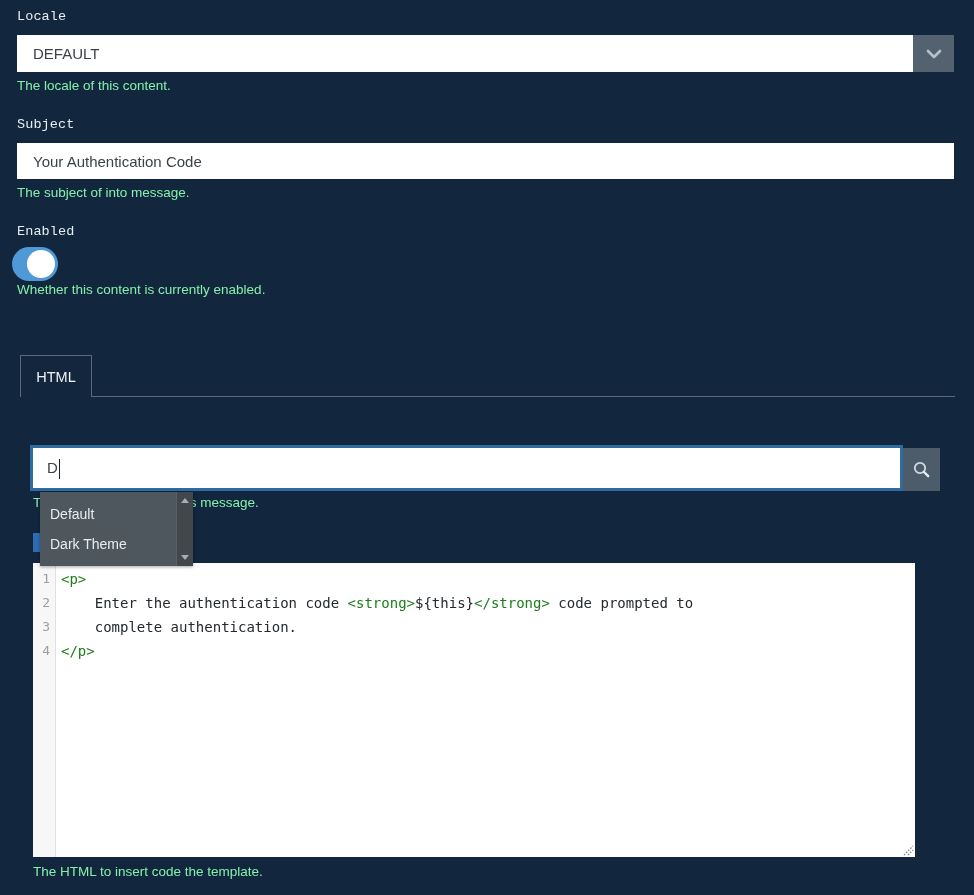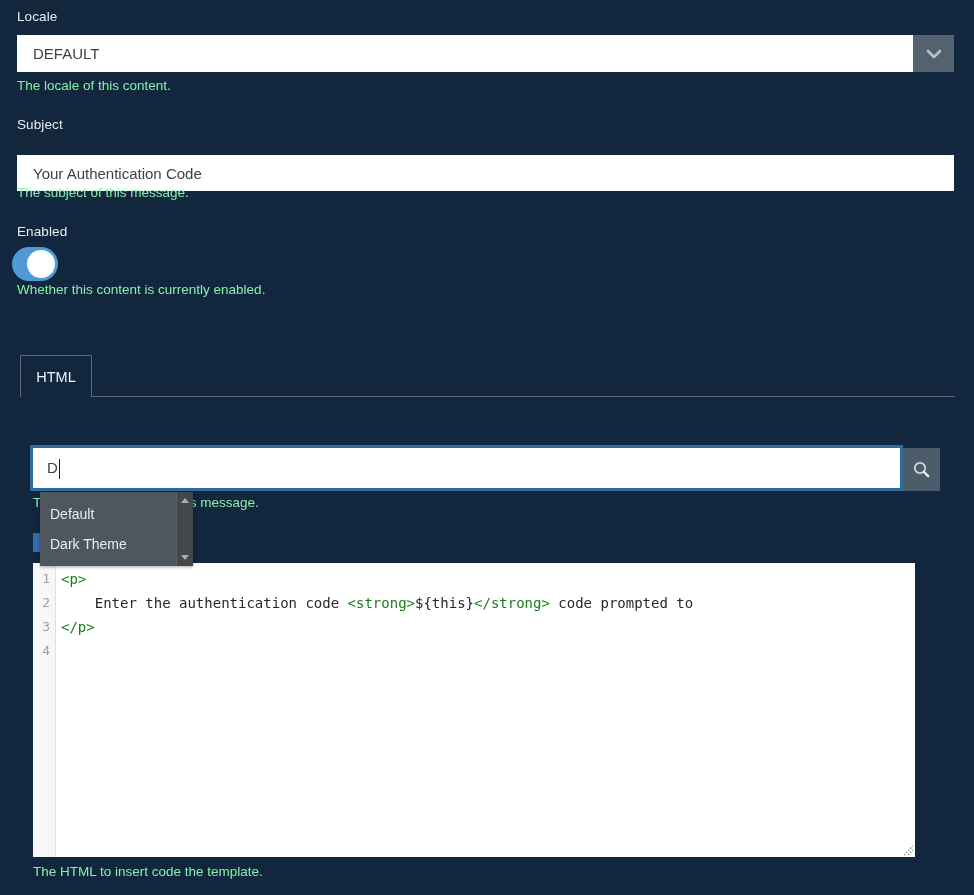--- a/index.html
+++ b/index.html
@@ -5,42 +5,42 @@
   html,body{margin:0;padding:0;}
   body{
     width:974px;height:895px;
     background:#12273d;
     font-family:"Liberation Sans","DejaVu Sans",sans-serif;
     position:relative;
     overflow:hidden;
   }
   .abs{position:absolute;}
   .field-label{
-    font-size:13.5px;color:#e8edf2;letter-spacing:.1px;
+    font-size:13.5px;color:#e8edf2;letter-spacing:.1px;font-family:Liberation Mono, monospace;
   }
   .help-text{
     font-size:13.5px;color:#86efac;
   }
   
   .select-control{
     left:17px;top:35px;width:937px;height:37px;background:#ffffff;
   }
   .select-value{
     position:absolute;left:16px;top:0;line-height:37px;
     font-size:15px;color:#3b4249;
   }
   .select-button{
     position:absolute;right:0;top:0;width:41px;height:37px;
     background:#546270;display:flex;align-items:center;justify-content:center;
     cursor:pointer;
   }
   .text-input{
     left:17px;top:143px;width:937px;height:36px;background:#fff;border:none;
     padding:0 0 0 16px;font-size:15px;color:#3b4249;box-sizing:border-box;
-    font-family:"Liberation Sans","DejaVu Sans",sans-serif;outline:none;margin-top:12px;
+    font-family:"Liberation Sans","DejaVu Sans",sans-serif;outline:none;
   }
   
   .toggle{
     left:12px;top:247px;width:46px;height:34px;border-radius:17px;
     background:#4f9ad6;cursor:pointer;
   }
   .toggle-knob{
     position:absolute;right:3px;top:3px;width:28px;height:28px;border-radius:50%;
     background:#ffffff;
   }
@@ -133,21 +133,21 @@
   <span class="select-button">
     <svg class="icon-svg" width="16" height="10" viewBox="0 0 16 10">
       <polyline points="2,2 8,8 14,2" fill="none" stroke="#b8c1ca" stroke-width="2.6" stroke-linecap="round" stroke-linejoin="round"></polyline>
     </svg>
   </span>
 </div>
 <div class="abs help-text" style="left:17px;top:78px;">The locale of this content.</div>
 
 <div class="abs field-label" style="left:17px;top:117px;">Subject</div>
 <input class="abs text-input" type="text" value="Your Authentication Code" style="">
-<div class="abs help-text" style="left:17px;top:185px;">The subject of this message.</div>
+<div class="abs help-text" style="left:17px;top:185px;">The subject of into message.</div>
 
 <div class="abs field-label" style="left:17px;top:224px;">Enabled</div>
 <div class="abs toggle">
   <span class="toggle-knob"></span>
 </div>
 <div class="abs help-text" style="left:17px;top:282px;">Whether this content is currently enabled.</div>
 
 <div class="abs tab-line"></div>
 <div class="abs tab">HTML</div>
 
@@ -183,20 +183,21 @@
 <div class="abs editor">
   <div class="editor-gutter">
       <div class="line-number">1</div>
       <div class="line-number">2</div>
       <div class="line-number">3</div>
       <div class="line-number">4</div>
     </div>
   <div class="editor-code">
       <div class="code-line"><span class="tag">&lt;p&gt;</span></div>
       <div class="code-line"><span class="plain">    Enter the authentication code </span><span class="tag">&lt;strong&gt;</span><span class="plain">${this}</span><span class="tag">&lt;/strong&gt;</span><span class="plain"> code prompted to</span></div>
+      <div class="code-line"><span class="plain">    complete authentication.</span></div>
       <div class="code-line"><span class="tag">&lt;/p&gt;</span></div>
     </div>
   <span class="resize-handle">
     <svg class="icon-svg" width="13" height="13" viewBox="0 0 13 13">
       <line x1="3" y1="12" x2="12" y2="3" stroke="#8a9096" stroke-width="1.4" stroke-dasharray="1.5,1.5"></line>
       <line x1="7" y1="12" x2="12" y2="7" stroke="#8a9096" stroke-width="1.4" stroke-dasharray="1.5,1.5"></line>
     </svg>
   </span>
 </div>
 <div class="abs help-text" style="left:33px;top:864px;">The HTML to insert code the template.</div>

